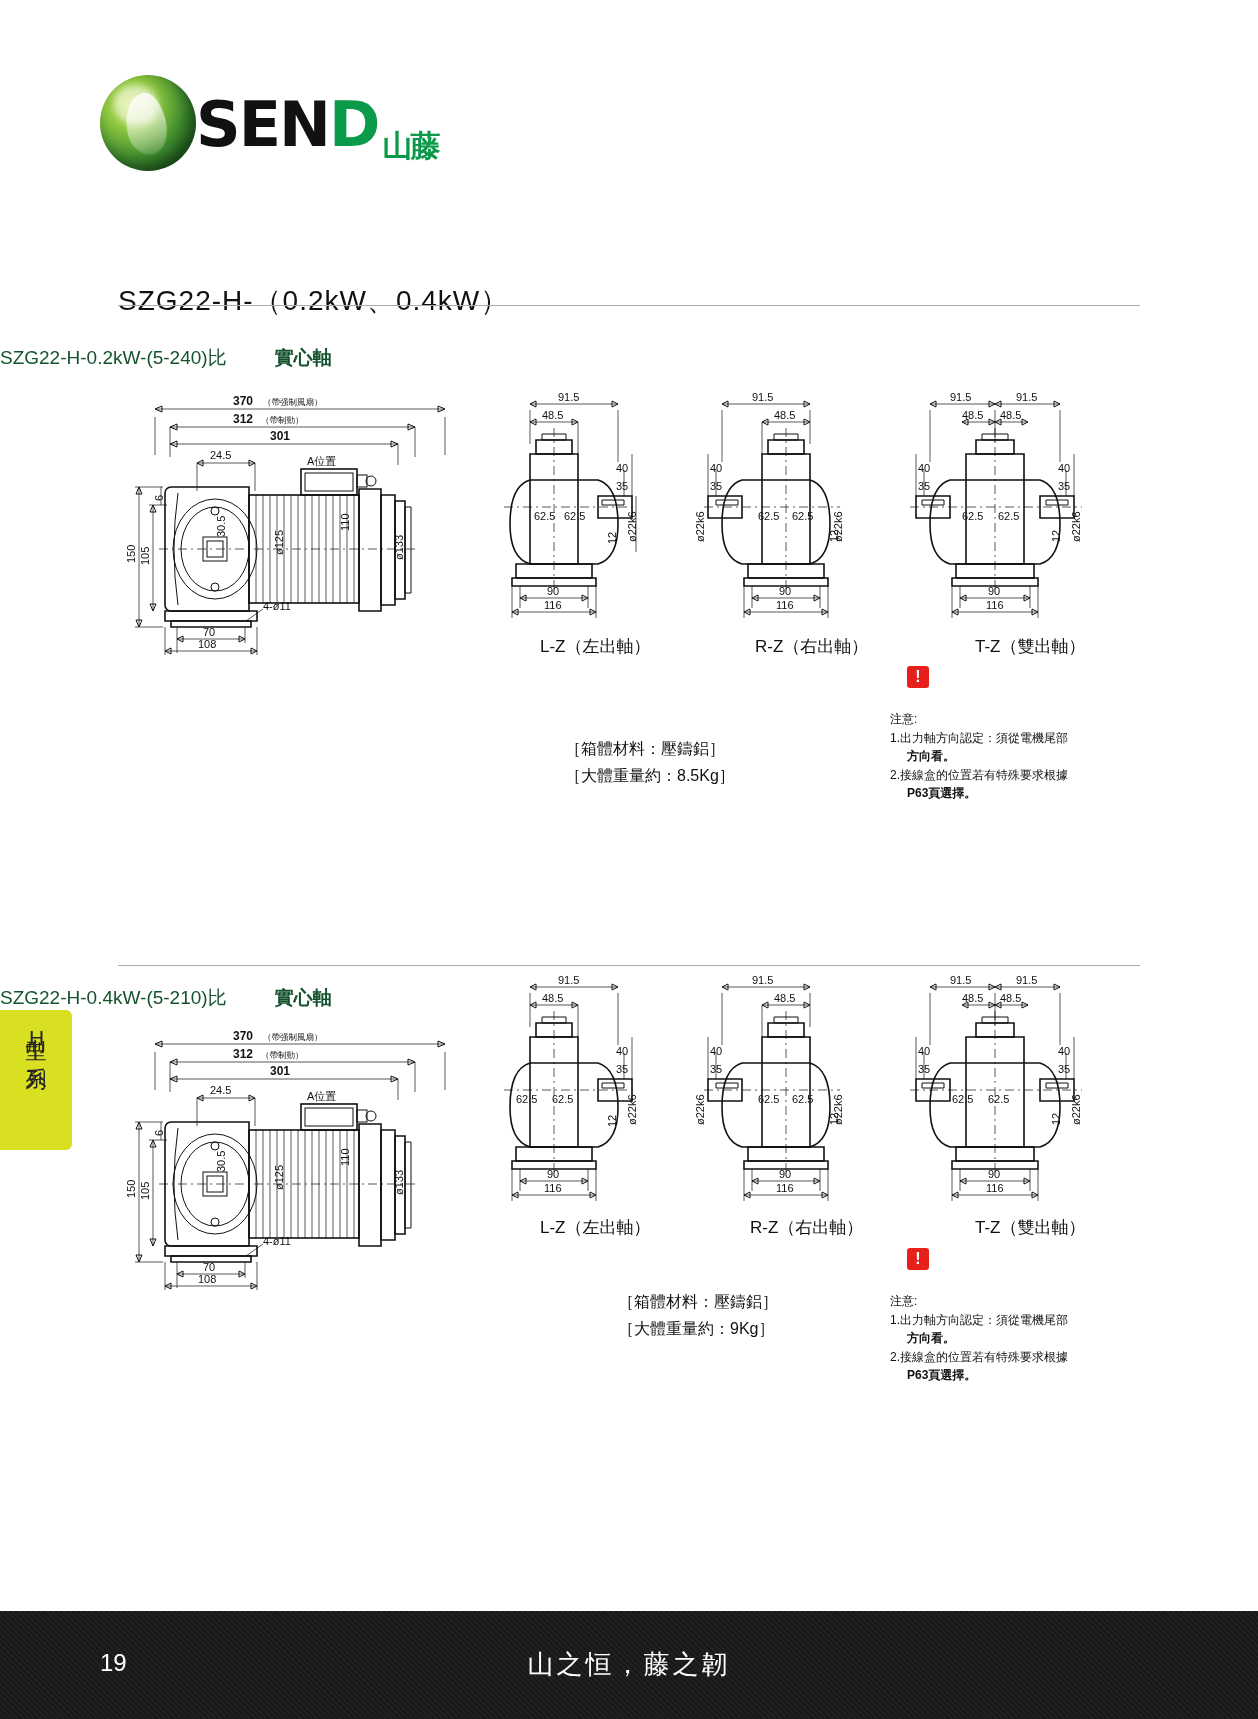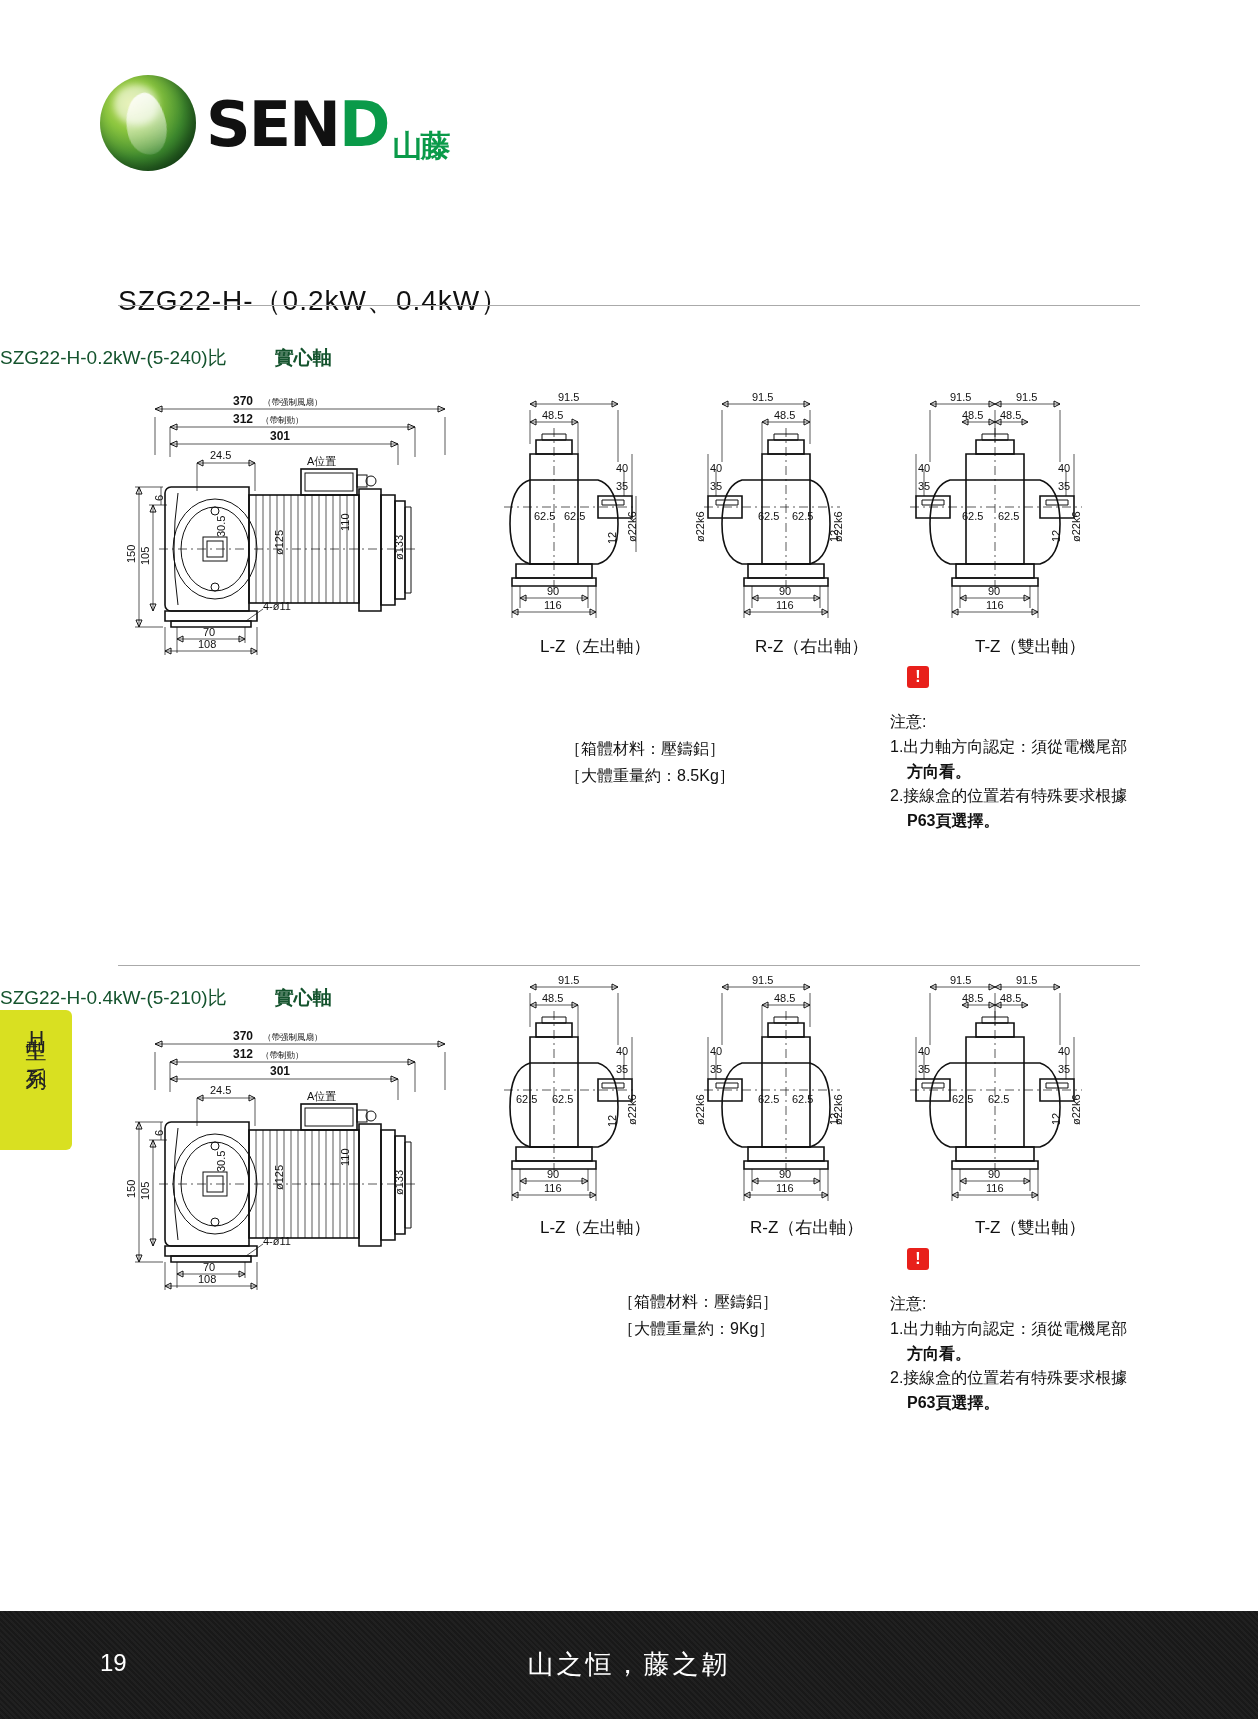--- a/index.html
+++ b/index.html
@@ -1,19 +1,19 @@
 <!DOCTYPE html>
 <html><head>
 <meta charset="utf-8">
 <style>
   html,body{margin:0;padding:0;background:#fff;}
   body{width:1258px;height:1719px;position:relative;font-family:"Liberation Sans",sans-serif;color:#1a1a1a;overflow:hidden;}
 
   
-  .logo-wrap{position:absolute;left:100px;top:75px;display:flex;align-items:center;gap:10px;}
+  .logo-wrap{position:absolute;left:100px;top:75px;display:flex;align-items:center;}
   .logo-globe{width:96px;height:96px;border-radius:50%;
      background:radial-gradient(circle at 32% 30%, #cfe36a 0%, #8cc63f 28%, #3e8a2e 58%, #1d5c1f 82%, #123d14 100%);
      position:relative;box-shadow:inset -6px -6px 14px rgba(0,0,0,.35);}
   .logo-globe:before{content:"";position:absolute;left:14px;top:10px;width:44px;height:40px;border-radius:50% 50% 45% 55%;
      background:rgba(255,255,255,.55);filter:blur(3px);}
   .logo-globe:after{content:"";position:absolute;left:26px;top:18px;width:40px;height:62px;
      background:linear-gradient(180deg,rgba(255,255,255,.85),rgba(255,255,255,.15));
      border-radius:60% 40% 50% 50%/60% 50% 50% 40%;transform:rotate(-14deg);filter:blur(.4px);}
   .logo-text{font-family:"DejaVu Sans",sans-serif;font-weight:bold;font-size:62px;letter-spacing:-2px;
      color:#111;line-height:1;position:relative;top:2px;}
@@ -44,21 +44,21 @@
   svg{display:block;overflow:visible;}
   .ln{stroke:#111;stroke-width:1;fill:none;}
   .ln2{stroke:#111;stroke-width:1.6;fill:none;}
   .thin{stroke:#111;stroke-width:.7;fill:none;}
   .dash{stroke:#111;stroke-width:.7;fill:none;stroke-dasharray:9 4 2 4;}
   .dim{font-size:11px;fill:#111;font-family:"Liberation Sans",sans-serif;}
   .dimb{font-size:12px;fill:#111;font-weight:bold;font-family:"Liberation Sans",sans-serif;}
   .dimsm{font-size:8.5px;fill:#111;}
 
   .cap{position:absolute;font-size:17px;color:#111;}
-  .notes{position:absolute;font-size:16px;line-height:1.55;color:#111;}
+  .notes{position:absolute;font-size:12px;line-height:1.55;color:#111;}
   .notes .l2{margin-left:17px;font-weight:bold;}
   .bang{position:absolute;width:22px;height:22px;background:#e8201b;border-radius:3px;color:#fff;
      font-size:16px;font-weight:bold;text-align:center;line-height:22px;}
   .mat{position:absolute;font-size:16px;line-height:1.7;color:#111;text-align:left;}
 </style>
 </head>
 <body>
 
 <div class="logo-wrap">
   <div class="logo-globe"></div>

